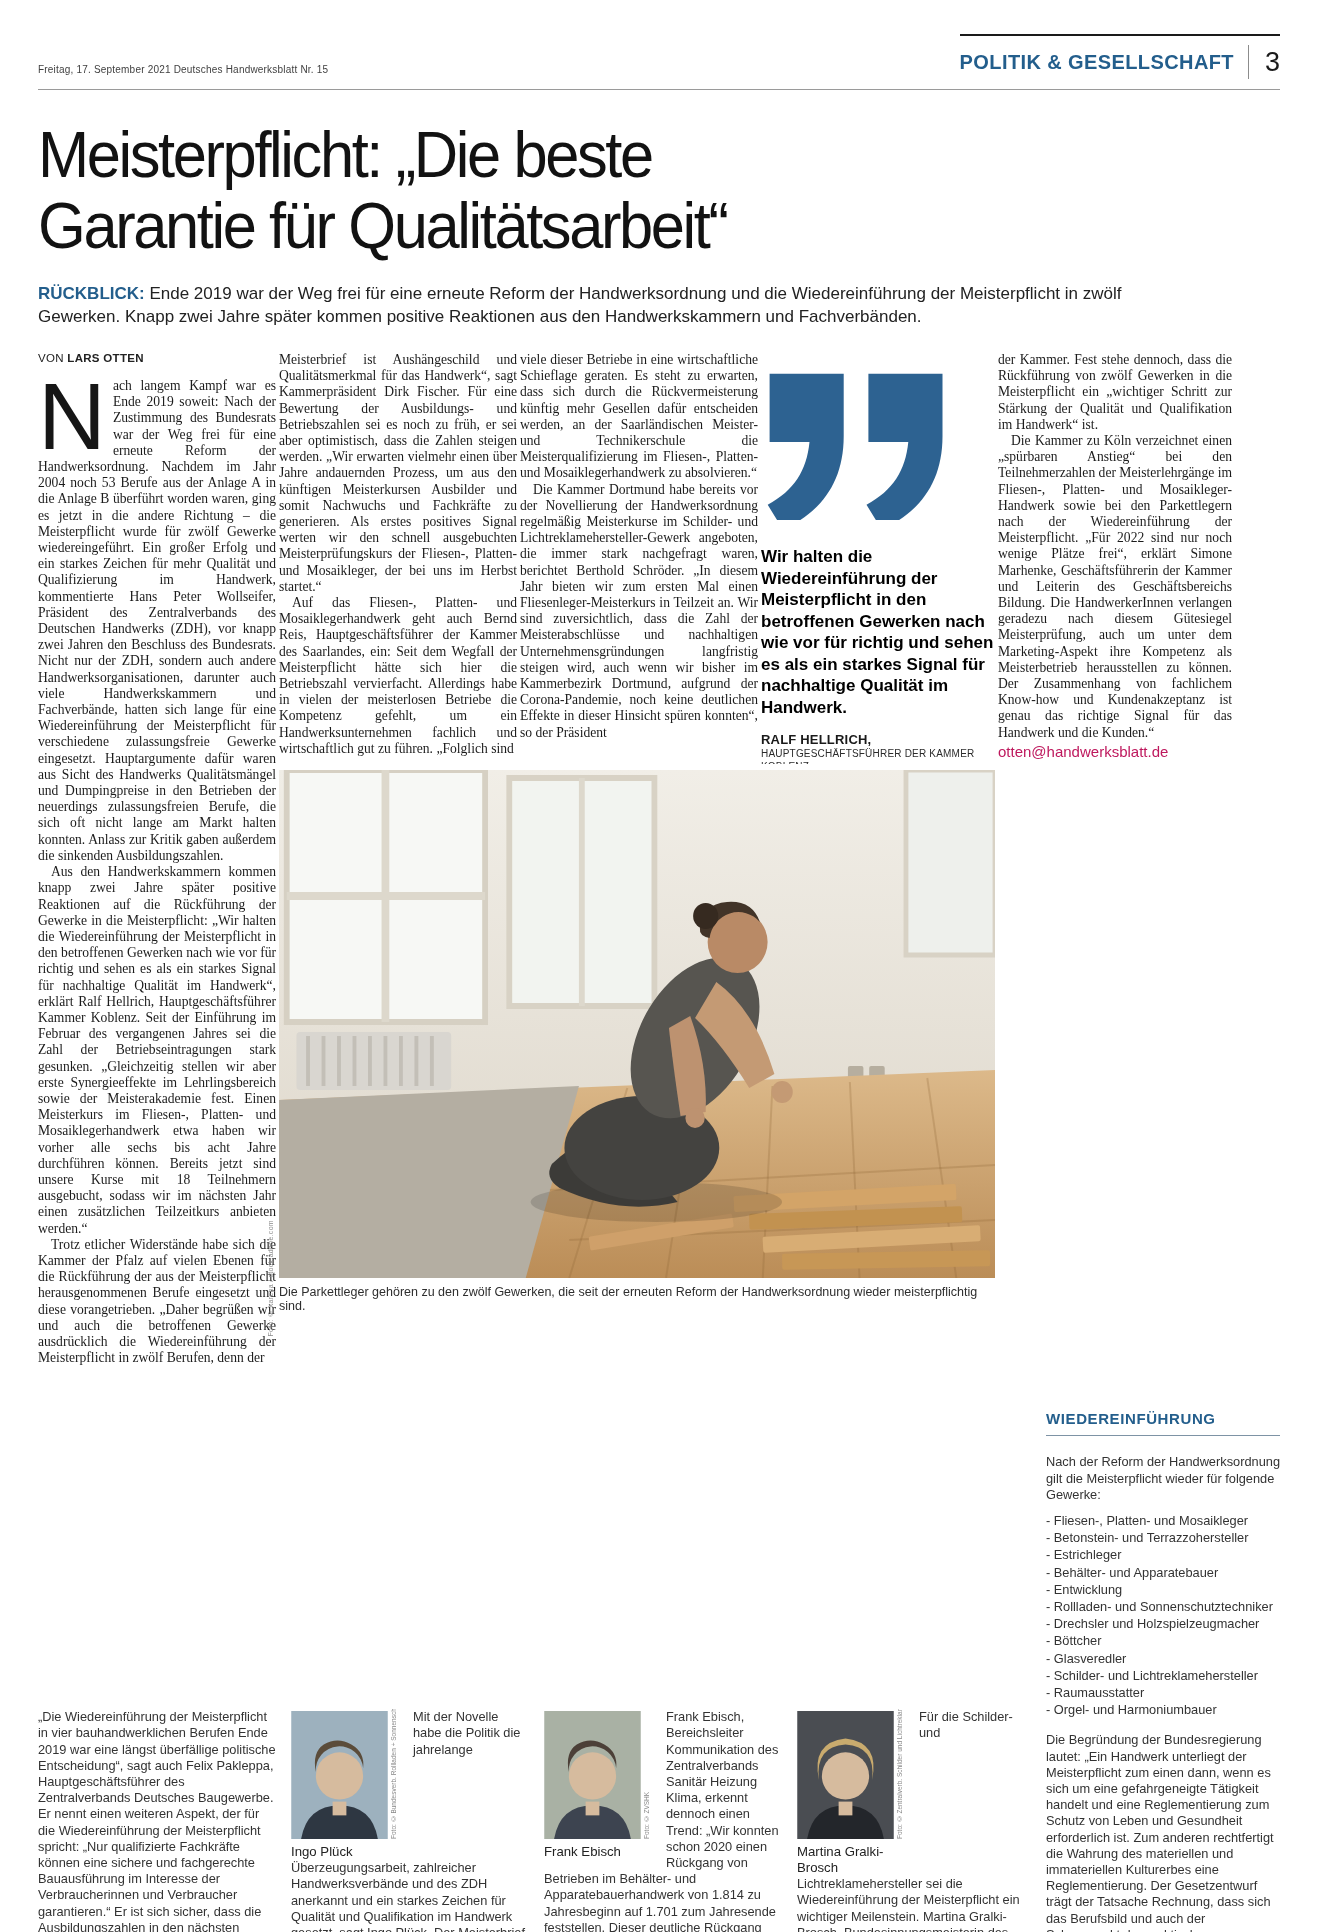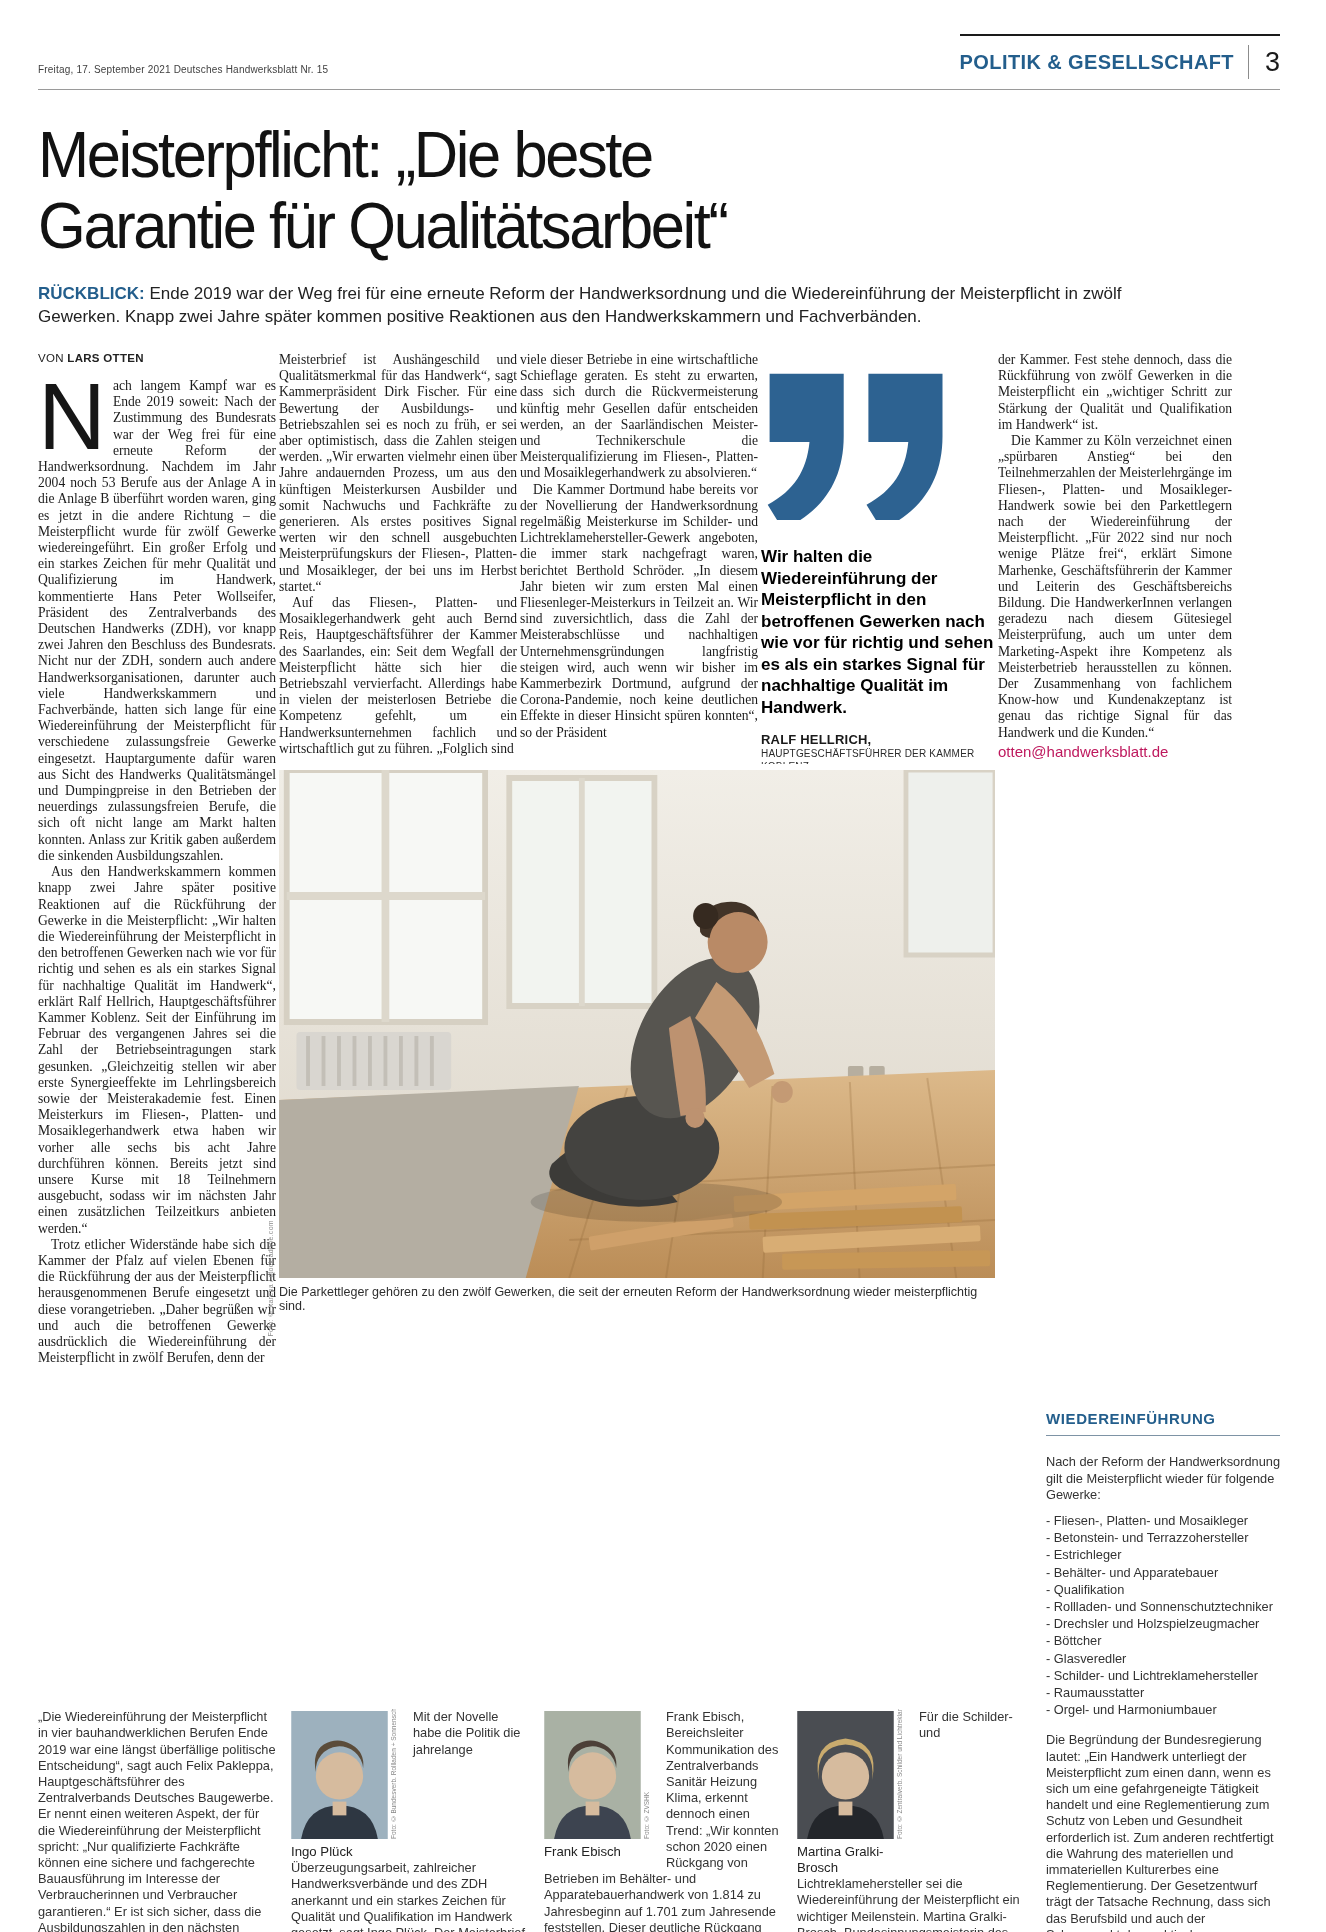--- a/index.html
+++ b/index.html
@@ -278,21 +278,21 @@
     </div>
 
     <aside class="sidebar">
       <h2 class="sec-head">WIEDEREINFÜHRUNG</h2>
       <p>Nach der Reform der Handwerksordnung gilt die Meisterpflicht wieder für folgende Gewerke:</p>
       <ul>
           <li>Fliesen-, Platten- und Mosaikleger</li>
           <li>Betonstein- und Terrazzohersteller</li>
           <li>Estrichleger</li>
           <li>Behälter- und Apparatebauer</li>
-          <li>Qualifikation</li>
+          <li>Entwicklung</li>
           <li>Rollladen- und Sonnenschutztechniker</li>
           <li>Drechsler und Holzspielzeugmacher</li>
           <li>Böttcher</li>
           <li>Glasveredler</li>
           <li>Schilder- und Lichtreklamehersteller</li>
           <li>Raumausstatter</li>
           <li>Orgel- und Harmoniumbauer</li>
         </ul>
       <p class="outro">Die Begründung der Bundesregierung lautet: „Ein Handwerk unterliegt der Meisterpflicht zum einen dann, wenn es sich um eine gefahrgeneigte Tätigkeit handelt und eine Reglementierung zum Schutz von Leben und Gesundheit erforderlich ist. Zum anderen rechtfertigt die Wahrung des materiellen und immateriellen Kulturerbes eine Reglementierung. Der Gesetzentwurf trägt der Tatsache Rechnung, dass sich das Berufsbild und auch der Schwerpunkt der praktischen Berufsausübung einzelner zulassungsfreier Handwerke seit der Novellierung im Jahr 2003 weiterentwickelt und verändert haben.“</p>
     </aside>

